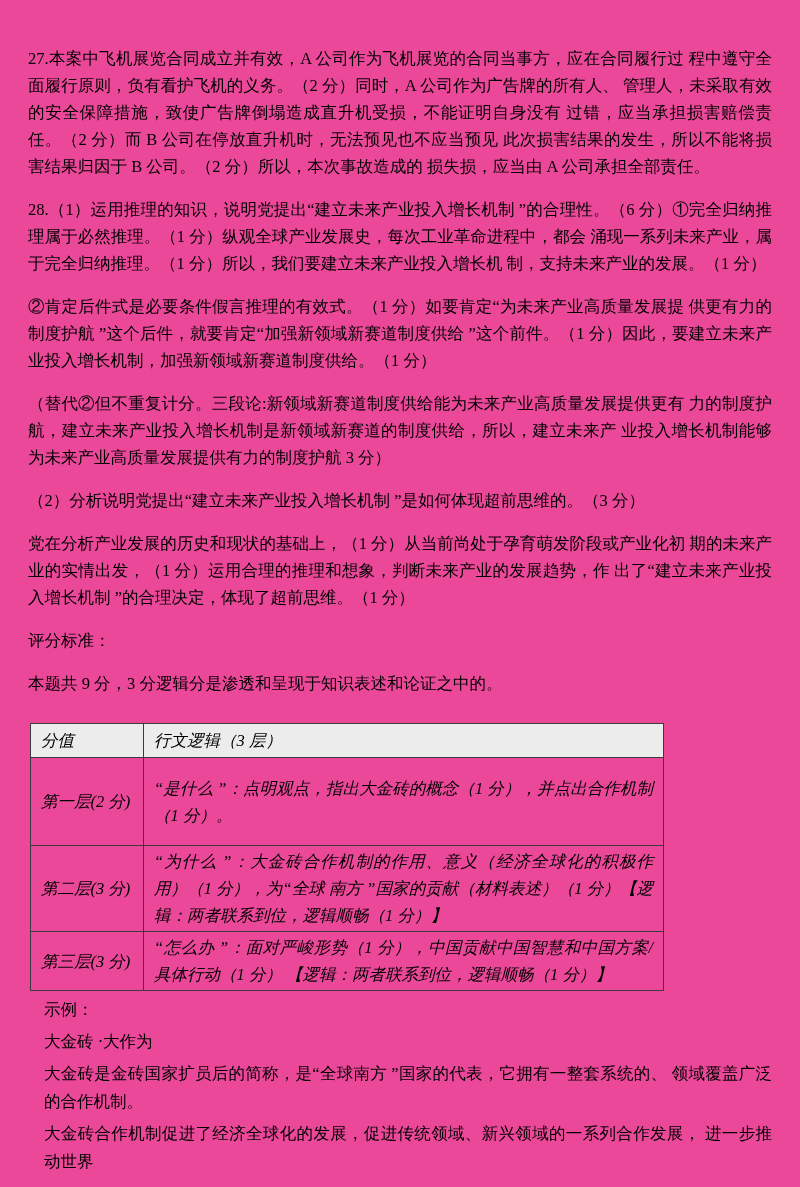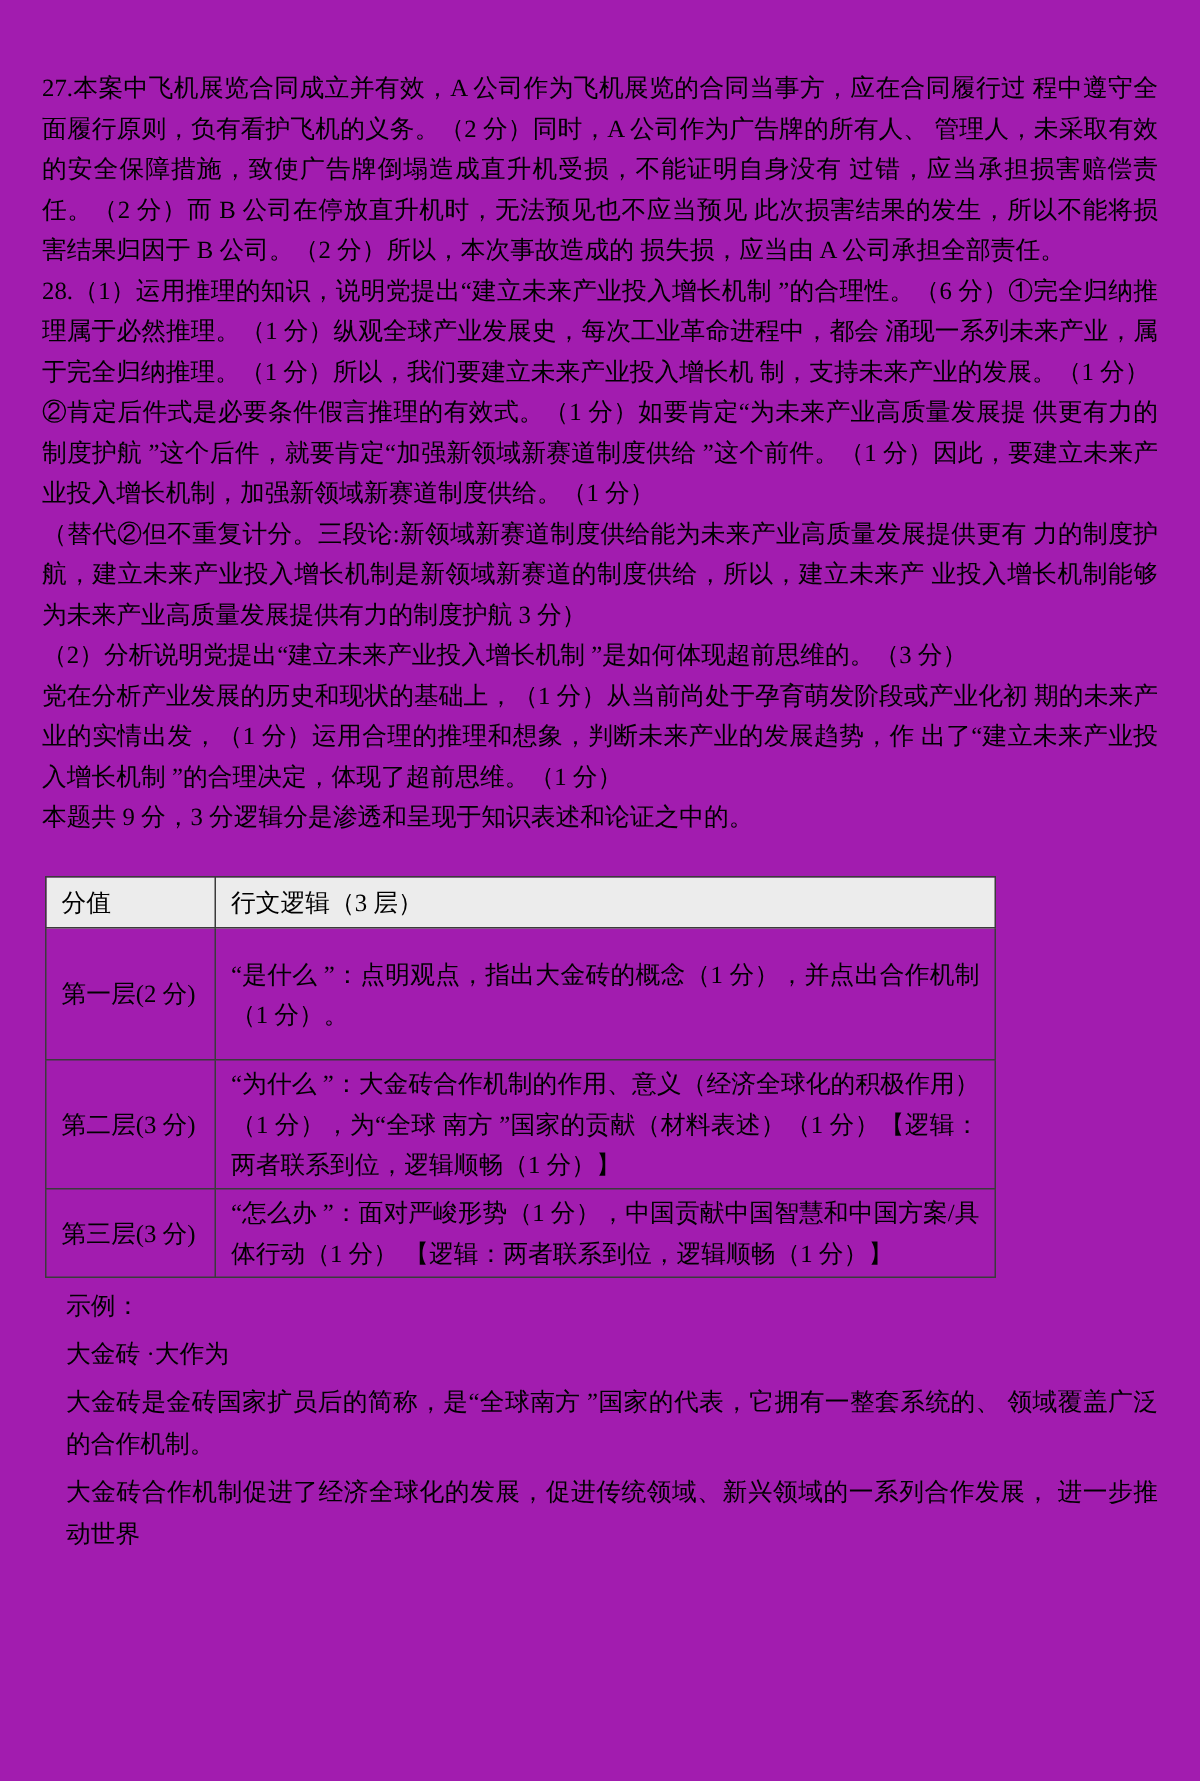--- a/index.html
+++ b/index.html
@@ -1,38 +1,39 @@
 <!DOCTYPE html>
 <html lang="zh"><head>
 <meta charset="utf-8">
 <style>
   * { box-sizing: border-box; }
   html, body { margin: 0; padding: 0; background: #ffffff; }
   .page {
     width: 800px;
     height: 1187px;
-    background: #a21caf;
+    background: #ec4899;
     color: #000000;
     padding: 45px 28px 20px 28px;
     font-family: "Liberation Serif", "DejaVu Serif", serif;
     font-size: 16.5px;
     line-height: 27px;
     text-align: justify;
     overflow: hidden;
   }
   .para { margin: 0; }
-  .para + .para { margin-top: 0; }
+  .para + .para { margin-top: 16px; }
   .gap-before { margin-top: 15px; }
   .small-gap-before { margin-top: 6px; }
 
   table.score-table {
     border-collapse: collapse;
     width: 634px;
     margin: 26px 0 5px 2px;
     table-layout: fixed;
+    font-style: italic;
   }
   table.score-table th,
   table.score-table td {
     border: 1.6px solid #3b3b3b;
     padding: 2px 10px;
     vertical-align: middle;
     text-align: justify;
     font-weight: 400;
     font-size: 16.5px;
     line-height: 27px;
@@ -53,20 +54,21 @@
 <div class="page">
 
   <p class="para">27.本案中飞机展览合同成立并有效，A 公司作为飞机展览的合同当事方，应在合同履行过 程中遵守全面履行原则，负有看护飞机的义务。（2 分）同时，A 公司作为广告牌的所有人、 管理人，未采取有效的安全保障措施，致使广告牌倒塌造成直升机受损，不能证明自身没有 过错，应当承担损害赔偿责任。（2 分）而 B 公司在停放直升机时，无法预见也不应当预见 此次损害结果的发生，所以不能将损害结果归因于 B 公司。（2 分）所以，本次事故造成的 损失损，应当由 A 公司承担全部责任。</p>
 
   <p class="para gap-before">28.（1）运用推理的知识，说明党提出“建立未来产业投入增长机制 ”的合理性。（6 分）①完全归纳推理属于必然推理。（1 分）纵观全球产业发展史，每次工业革命进程中，都会 涌现一系列未来产业，属于完全归纳推理。（1 分）所以，我们要建立未来产业投入增长机 制，支持未来产业的发展。（1 分）</p>
   <p class="para">②肯定后件式是必要条件假言推理的有效式。（1 分）如要肯定“为未来产业高质量发展提 供更有力的制度护航 ”这个后件，就要肯定“加强新领域新赛道制度供给 ”这个前件。（1 分）因此，要建立未来产业投入增长机制，加强新领域新赛道制度供给。（1 分）</p>
   <p class="para">（替代②但不重复计分。三段论:新领域新赛道制度供给能为未来产业高质量发展提供更有 力的制度护航，建立未来产业投入增长机制是新领域新赛道的制度供给，所以，建立未来产 业投入增长机制能够为未来产业高质量发展提供有力的制度护航 3 分）</p>
   <p class="para small-gap-before">（2）分析说明党提出“建立未来产业投入增长机制 ”是如何体现超前思维的。（3 分）</p>
   <p class="para small-gap-before">党在分析产业发展的历史和现状的基础上，（1 分）从当前尚处于孕育萌发阶段或产业化初 期的未来产业的实情出发，（1 分）运用合理的推理和想象，判断未来产业的发展趋势，作 出了“建立未来产业投入增长机制 ”的合理决定，体现了超前思维。（1 分）</p>
 
+  <p class="para">评分标准：</p>
   <p class="para">本题共 9 分，3 分逻辑分是渗透和呈现于知识表述和论证之中的。</p>
 
   <table class="score-table">
     <thead>
       <tr class="row-header">
         <th class="col-score">分值</th>
         <th>行文逻辑（3 层）</th>
       </tr>
     </thead>
     <tbody>

